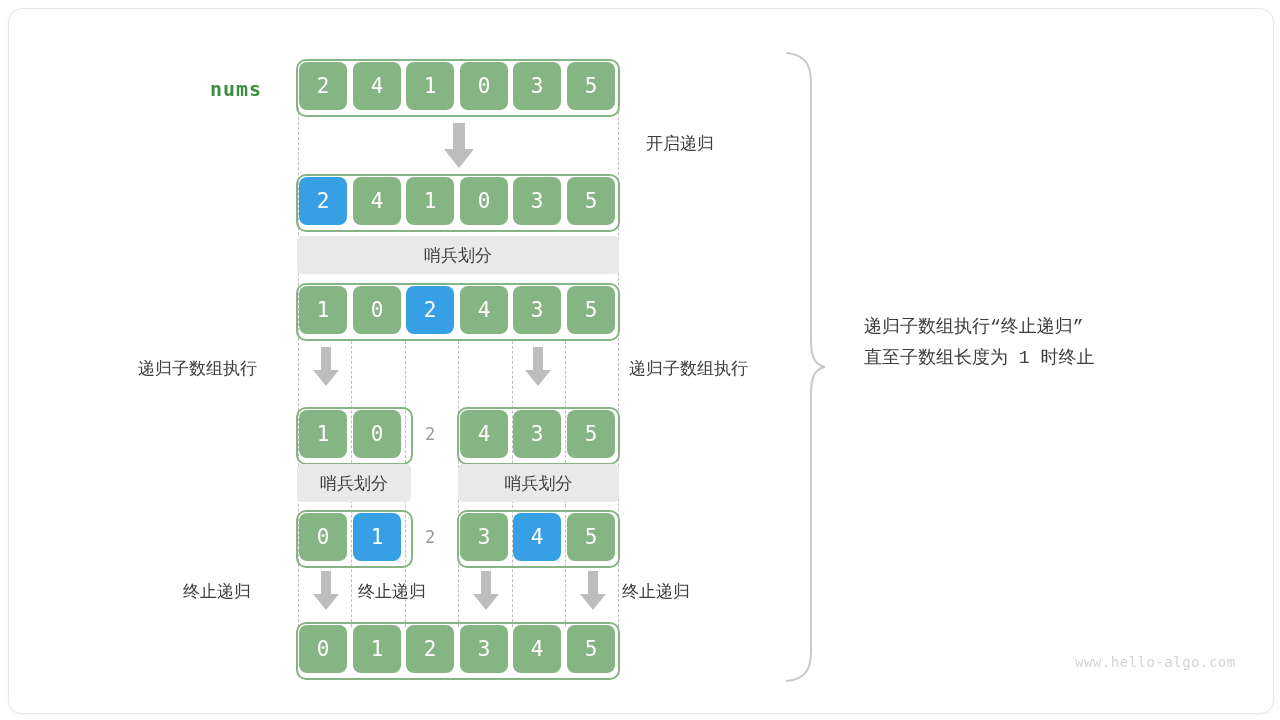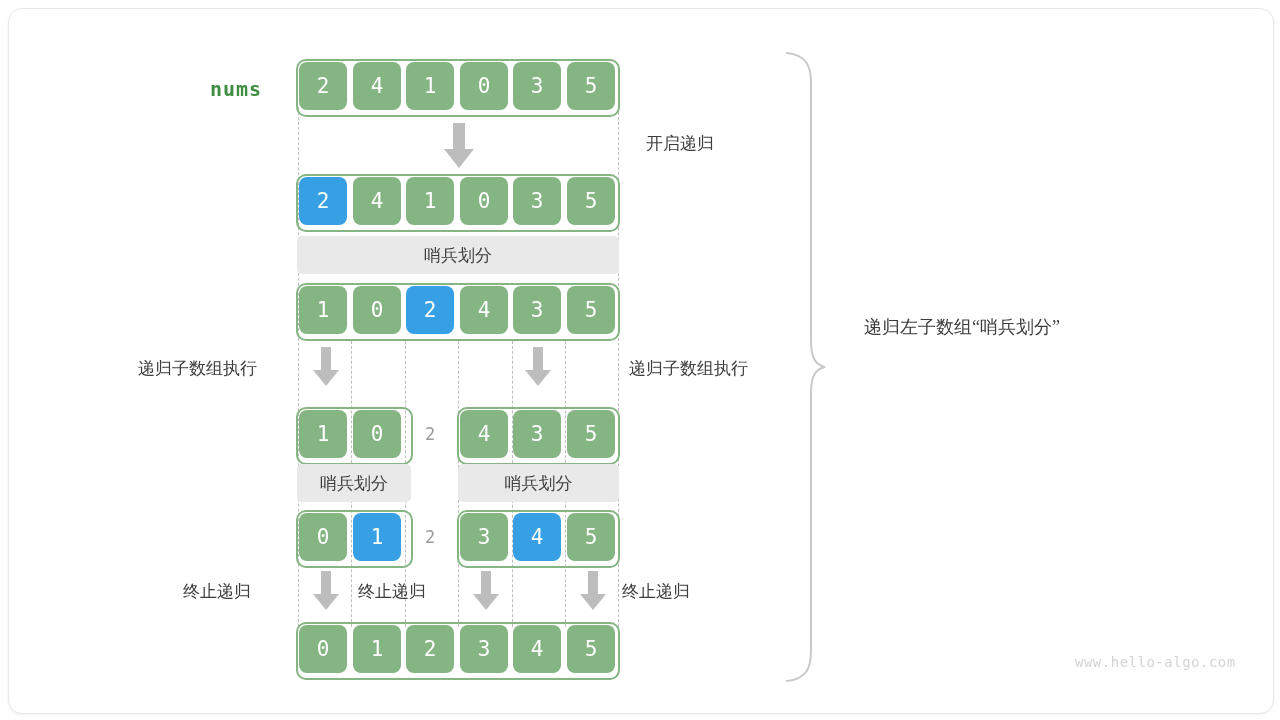--- a/index.html
+++ b/index.html
@@ -40,21 +40,21 @@
   
   .group{
     position:absolute;
     border:2px solid #84b582;
     border-radius:10px;
     box-sizing:border-box;
     background:transparent;
   }
 
   
-  .cjk{font-family:Liberation Serif, serif;}
+  .cjk{font-family:Liberation Mono, monospace;}
   .side-label{
     position:absolute;font-size:17px;color:#3d3d3d;white-space:nowrap;
   }
   .nums-label{
     position:absolute;font-family:"DejaVu Sans Mono","Liberation Mono",monospace;
     font-size:20px;font-weight:bold;color:#3e8e41;letter-spacing:1px;
   }
   .op-box{
     position:absolute;background:#e9e9e9;border-radius:5px;
     display:flex;align-items:center;justify-content:center;
@@ -185,18 +185,19 @@
     <div class="cell" style="left:451px;top:616px;">3</div>
     <div class="cell" style="left:504px;top:616px;">4</div>
     <div class="cell" style="left:558px;top:616px;">5</div>
 
     <div class="brace" style="left:776px;top:40px;">
       <svg width="42" height="636" viewBox="0 0 42 636" fill="none">
         <path d="M2 4 C22 6 26 18 26 34 L26 292 C26 308 30 316 40 318 C30 320 26 328 26 344 L26 602 C26 618 22 630 2 632" stroke="#c9c9c9" stroke-width="2" fill="none" stroke-linecap="round"></path>
       </svg>
     </div>
 
-    <div class="note cjk" style="left:855px;top:303px;">递归左子数组“哨兵划分”</div>
+    <div class="note cjk" style="left:855px;top:303px;">递归子数组执行“终止递归”</div>
+    <div class="note cjk" style="left:855px;top:334px;">直至子数组长度为 1 时终止</div>
 
     <div class="watermark" style="left:1066px;top:645px;">www.hello-algo.com</div>
 
   </div>
 </div>
 
 </body></html>

